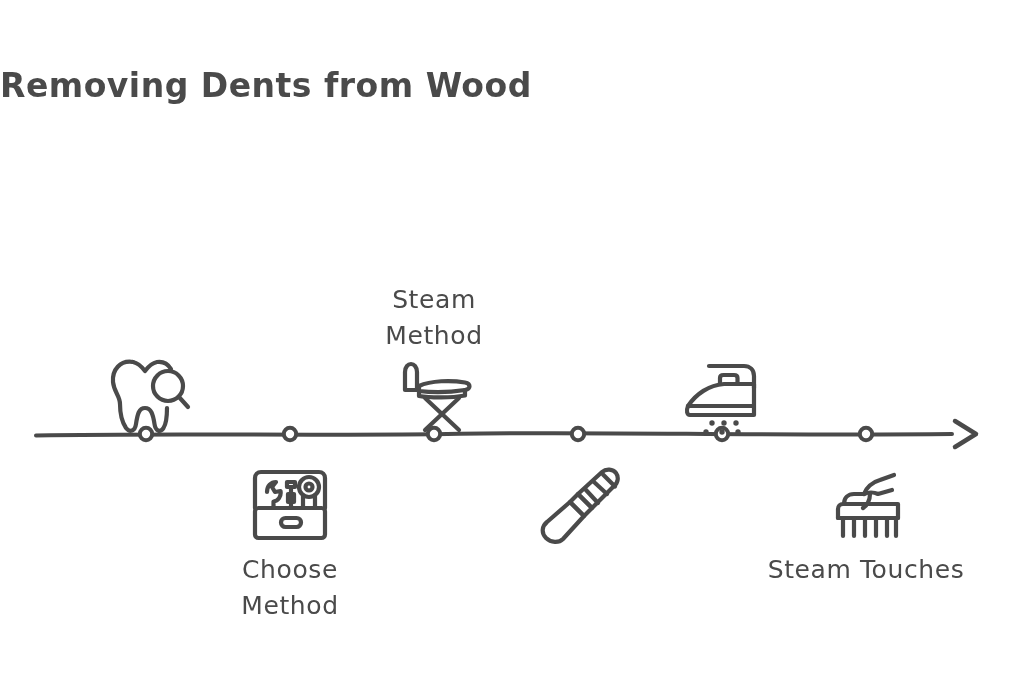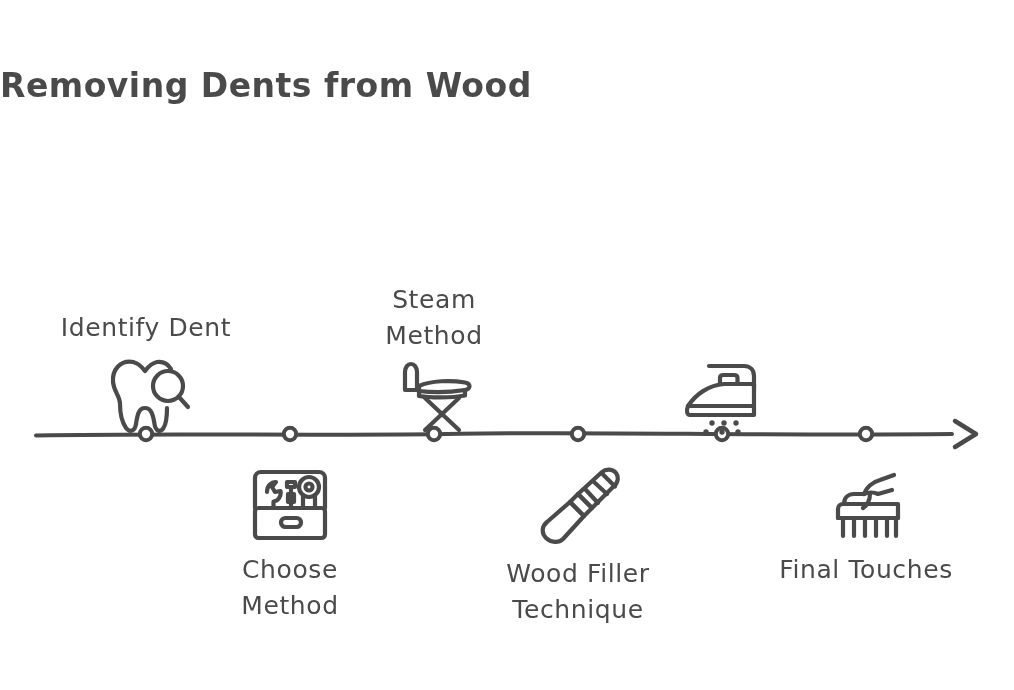--- a/index.html
+++ b/index.html
@@ -97,21 +97,20 @@
     <circle cx="290" cy="434" r="6.2" fill="#ffffff" stroke="#4a4a4a" stroke-width="4"></circle>
     <circle cx="434" cy="434" r="6.2" fill="#ffffff" stroke="#4a4a4a" stroke-width="4"></circle>
     <circle cx="578" cy="434" r="6.2" fill="#ffffff" stroke="#4a4a4a" stroke-width="4"></circle>
     <circle cx="722" cy="434" r="6.2" fill="#ffffff" stroke="#4a4a4a" stroke-width="4"></circle>
     <circle cx="866" cy="434" r="6.2" fill="#ffffff" stroke="#4a4a4a" stroke-width="4"></circle>
   </g>
 </svg>
 
 <div class="milestone above" style="left:146px;">
   <div class="spacer-1line"></div>
-  <div class="milestone-label">Identify Dent</div>
   <svg class="milestone-icon" width="92" height="84" viewBox="0 0 92 84">
     <g fill="none" stroke="#4a4a4a" stroke-width="4.2" stroke-linecap="round" stroke-linejoin="round">
       <path d="M33 10 C 20 8, 12 18, 13 30 C 14 40, 20 44, 20 52 C 20 62, 22 70, 26 76
                C 30 81, 35 79, 36 72 C 37.5 62, 39 56, 45 56 C 51 56, 53 62, 54.5 72
                C 55.5 79, 60 81, 63.5 76 C 66 72, 67 65, 67 56"></path>
       <path d="M33 10 C 38 11, 42 15, 45 19 C 48 15, 52 11, 57 10 C 63 9.2, 68 12, 71 17"></path>
       <circle cx="68" cy="34" r="15"></circle>
       <path d="M79 45 L 88 55"></path>
     </g>
   </svg>
@@ -158,22 +157,20 @@
       <path d="M12 72 C 7 67, 8 60, 13 56 L 36 36 L 50 50 L 29 73 C 25 77, 17 77, 12 72 Z"></path>
 
       <path d="M36 36 L 44 28 L 58 42 L 50 50 Z"></path>
 
       <path d="M44 28 L 68 6 C 72 2.5, 79 3, 82 7 C 85 11, 84 17, 80 20 L 58 42 Z"></path>
       <path d="M52 24 L 64 37"></path>
       <path d="M60 16 L 73 28"></path>
       <path d="M69 8.5 L 81 20.5"></path>
     </g>
   </svg>
-  <div class="milestone-label">Wood Filler
-Technique</div>
 </div>
 
 <div class="milestone above" style="left:722px;">
   <svg class="milestone-icon" width="92" height="78" viewBox="0 0 92 78">
     <g fill="none" stroke="#4a4a4a" stroke-width="4.2" stroke-linecap="round" stroke-linejoin="round">
 
       <path d="M33 8 L 68 8 C 74 8, 78 12, 78 18 L 78 30"></path>
 
       <path d="M44 26 L 44 20 C 44 18, 45.5 17, 47.5 17 L 58 17 C 60 17, 61.5 18, 61.5 20 L 61.5 26"></path>
 
@@ -205,14 +202,14 @@
       <path d="M18 52 L 78 52"></path>
 
       <path d="M23 52 L 23 70"></path>
       <path d="M34 52 L 34 70"></path>
       <path d="M45 52 L 45 70"></path>
       <path d="M56 52 L 56 70"></path>
       <path d="M67 52 L 67 70"></path>
       <path d="M76 52 L 76 70"></path>
     </g>
   </svg>
-  <div class="milestone-label">Final Touches</div>
+  <div class="milestone-label">Steam Touches</div>
 </div>
 
 </body></html>

